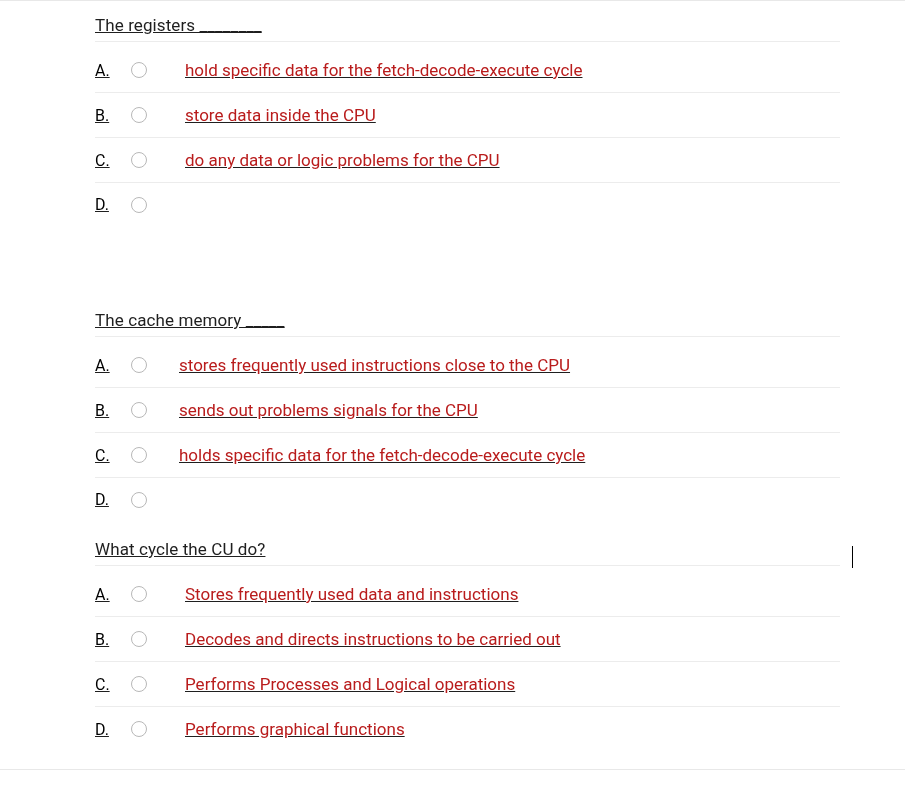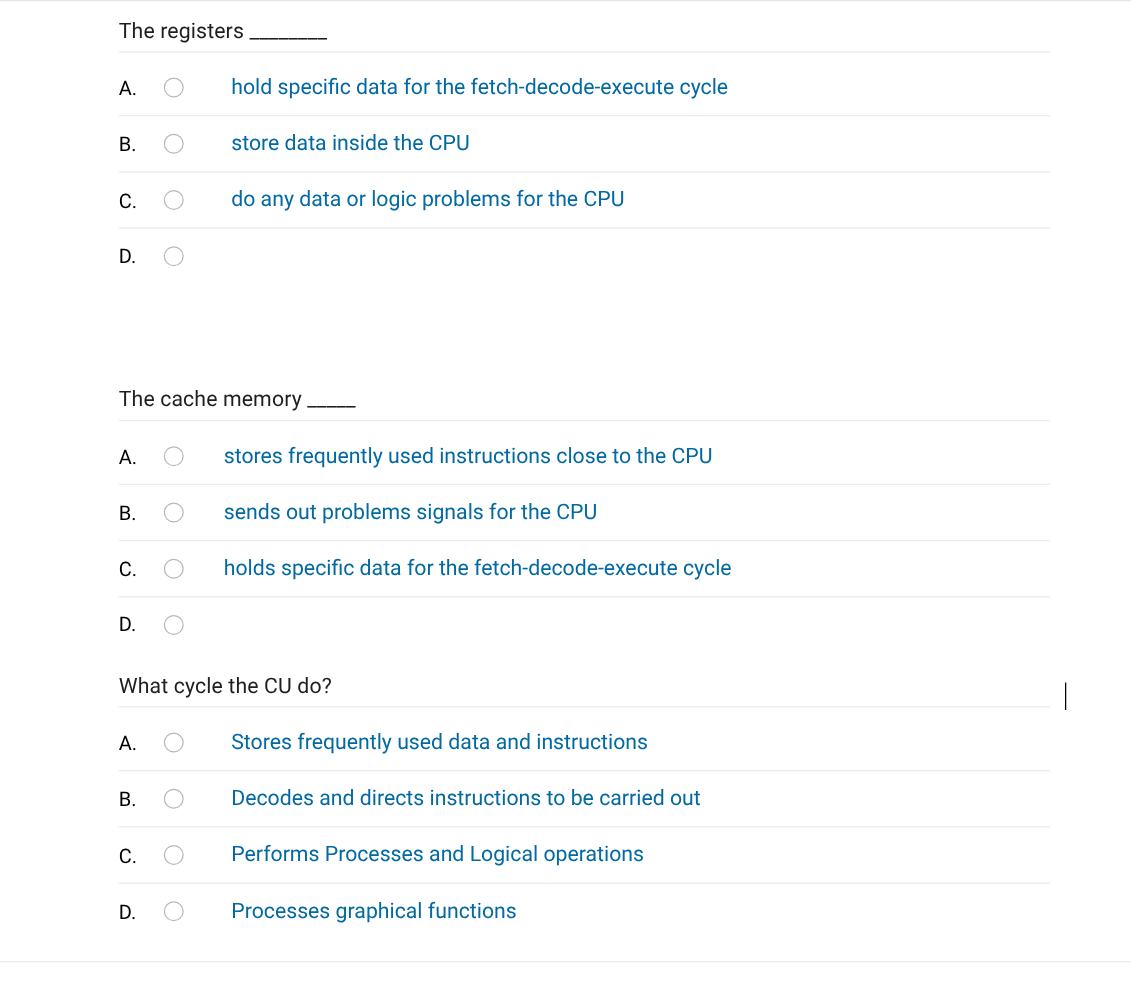--- a/index.html
+++ b/index.html
@@ -10,20 +10,21 @@
     font-size: 17px;
     color: #1f1f1f;
     background: #fff;
     font-weight: 400;
   }
   .page {
     box-sizing: border-box;
     border-top: 1px solid #e8e8e8;
     border-bottom: 1px solid #e8e8e8;
     padding: 0 65px 14px 95px;
+    text-decoration: underline;
   }
   .question-block {
     padding-top: 14px;
     padding-bottom: 30px;
   }
   .question-block.tight {
     padding-bottom: 4px;
   }
   .prompt {
     margin: 0 0 6px 0;
@@ -52,21 +53,21 @@
   }
   .radio {
     width: 14px;
     height: 14px;
     border: 1px solid #b8b8b8;
     border-radius: 50%;
     flex-shrink: 0;
   }
   .opt-text {
     margin-left: 14px;
-    color: #0369a1;
+    color: #b91c1c;
   }
   .q1 .opt-text { margin-left: 20px; }
   .q3 .opt-text { margin-left: 20px; text-align: center; }
   .cursor {
     position: absolute;
     right: 52px;
     top: 545px;
     width: 1px;
     height: 22px;
     background: #000;
@@ -142,19 +143,19 @@
         <span class="opt-text">Decodes and directs instructions to be carried out</span>
       </div>
       <div class="option-row">
         <span class="opt-letter">C.</span>
         <span class="radio"></span>
         <span class="opt-text">Performs Processes and Logical operations</span>
       </div>
       <div class="option-row" style="border-bottom:none;">
         <span class="opt-letter">D.</span>
         <span class="radio"></span>
-        <span class="opt-text">Processes graphical functions</span>
+        <span class="opt-text">Performs graphical functions</span>
       </div>
     </div>
   </div>
 
   <div class="cursor"></div>
 </div>
 
 </body></html>

